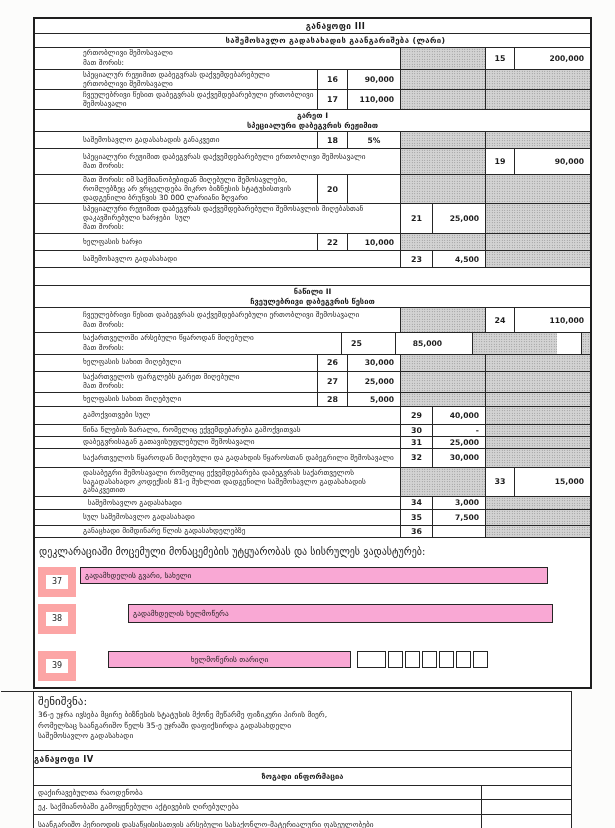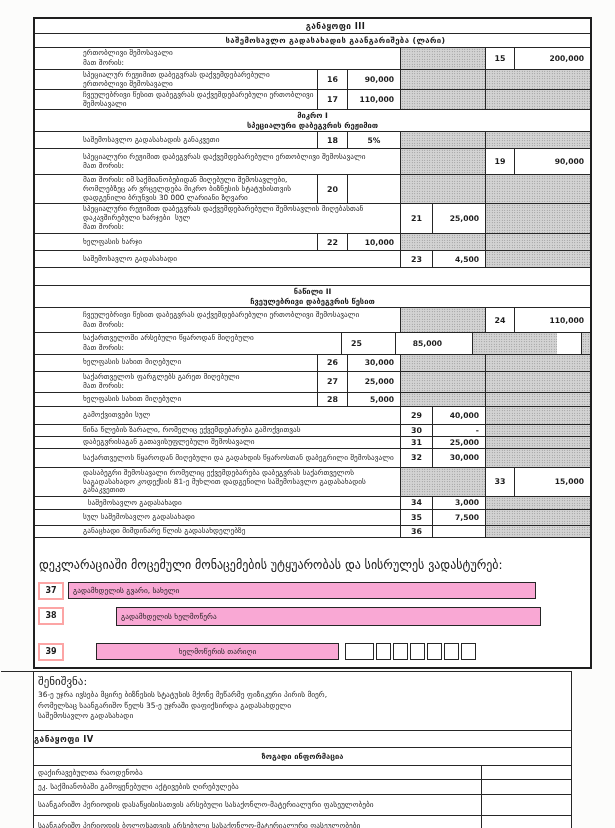--- a/index.html
+++ b/index.html
@@ -37,23 +37,23 @@
   .w-hatchA{width:85px;flex:0 0 auto;}
   .w-desc2{width:365px;flex:0 0 auto;}
   .w-num2{width:32px;flex:0 0 auto;}
   .w-val2{width:53px;flex:0 0 auto;}
   .w-num3{width:29px;flex:0 0 auto;}
   .grow{flex:1 1 auto;}
 
   
   .confirm-area{border-top:1px solid #262626;background:#fff;padding:8px 4px 6px 2px;min-height:103px;
                 position:relative;box-sizing:border-box;}
-  .statement{font-size:12px;padding-left:2px;margin-top:12px;}
+  .statement{font-size:10px;padding-left:2px;}
   .fieldrow{display:flex;align-items:flex-start;margin-left:1px;}
-  .numbox{width:22px;height:14px;border:2px solid #fca5a5;font-weight:bold;font-size:8px;
+  .numbox{width:22px;height:14px;border:8px solid #fca5a5;font-weight:normal;font-size:8px;
           display:flex;align-items:center;justify-content:center;flex:0 0 auto;background:#fff;}
   .labelbox{border:1px solid #262626;font-size:7.4px;display:flex;align-items:center;
             padding:1px 4px;box-sizing:border-box;margin-left:4px;background:#f9a8d4;}
   .f-37{margin-top:10px;}
   .f-37 .labelbox{width:468px;height:17px;}
   .f-38{margin-top:7px;gap:48px;}
   .f-38 .labelbox{width:425px;height:19px;}
   .f-39{margin-top:17px;}
   .f-39 .labelbox{width:243px;height:17px;justify-content:center;text-align:center;margin-left:32px;}
   .datecells{display:flex;margin-left:4px;}
@@ -110,21 +110,21 @@
           <div class="trow" style="min-height: 18px;">
             <div class="cell lblcell w-desc1">
               <div class="lbl">ჩვეულებრივი წესით დაბეგვრას დაქვემდებარებული ერთობლივი შემოსავალი</div>
             </div>
             <div class="cell numcell w-num1">17</div>
             <div class="cell valcell w-val1">110,000</div>
             <div class="cell hatch w-hatchA"></div>
             <div class="cell hatch grow"></div>
           </div>
           <div class="trow part-row" style="min-height: 21px;">
-            <div>მიკრო I</div>
+            <div>გარეთ I</div>
             <div>სპეციალური დაბეგვრის რეჟიმით</div>
           </div>
           <div class="trow" style="min-height: 17px;">
             <div class="cell lblcell w-desc1">
               <div class="lbl">საშემოსავლო გადასახადის განაკვეთი</div>
             </div>
             <div class="cell numcell w-num1">18</div>
             <div class="cell valcell w-val1 pct">5%</div>
             <div class="cell hatch w-hatchA"></div>
             <div class="cell hatch grow"></div>

